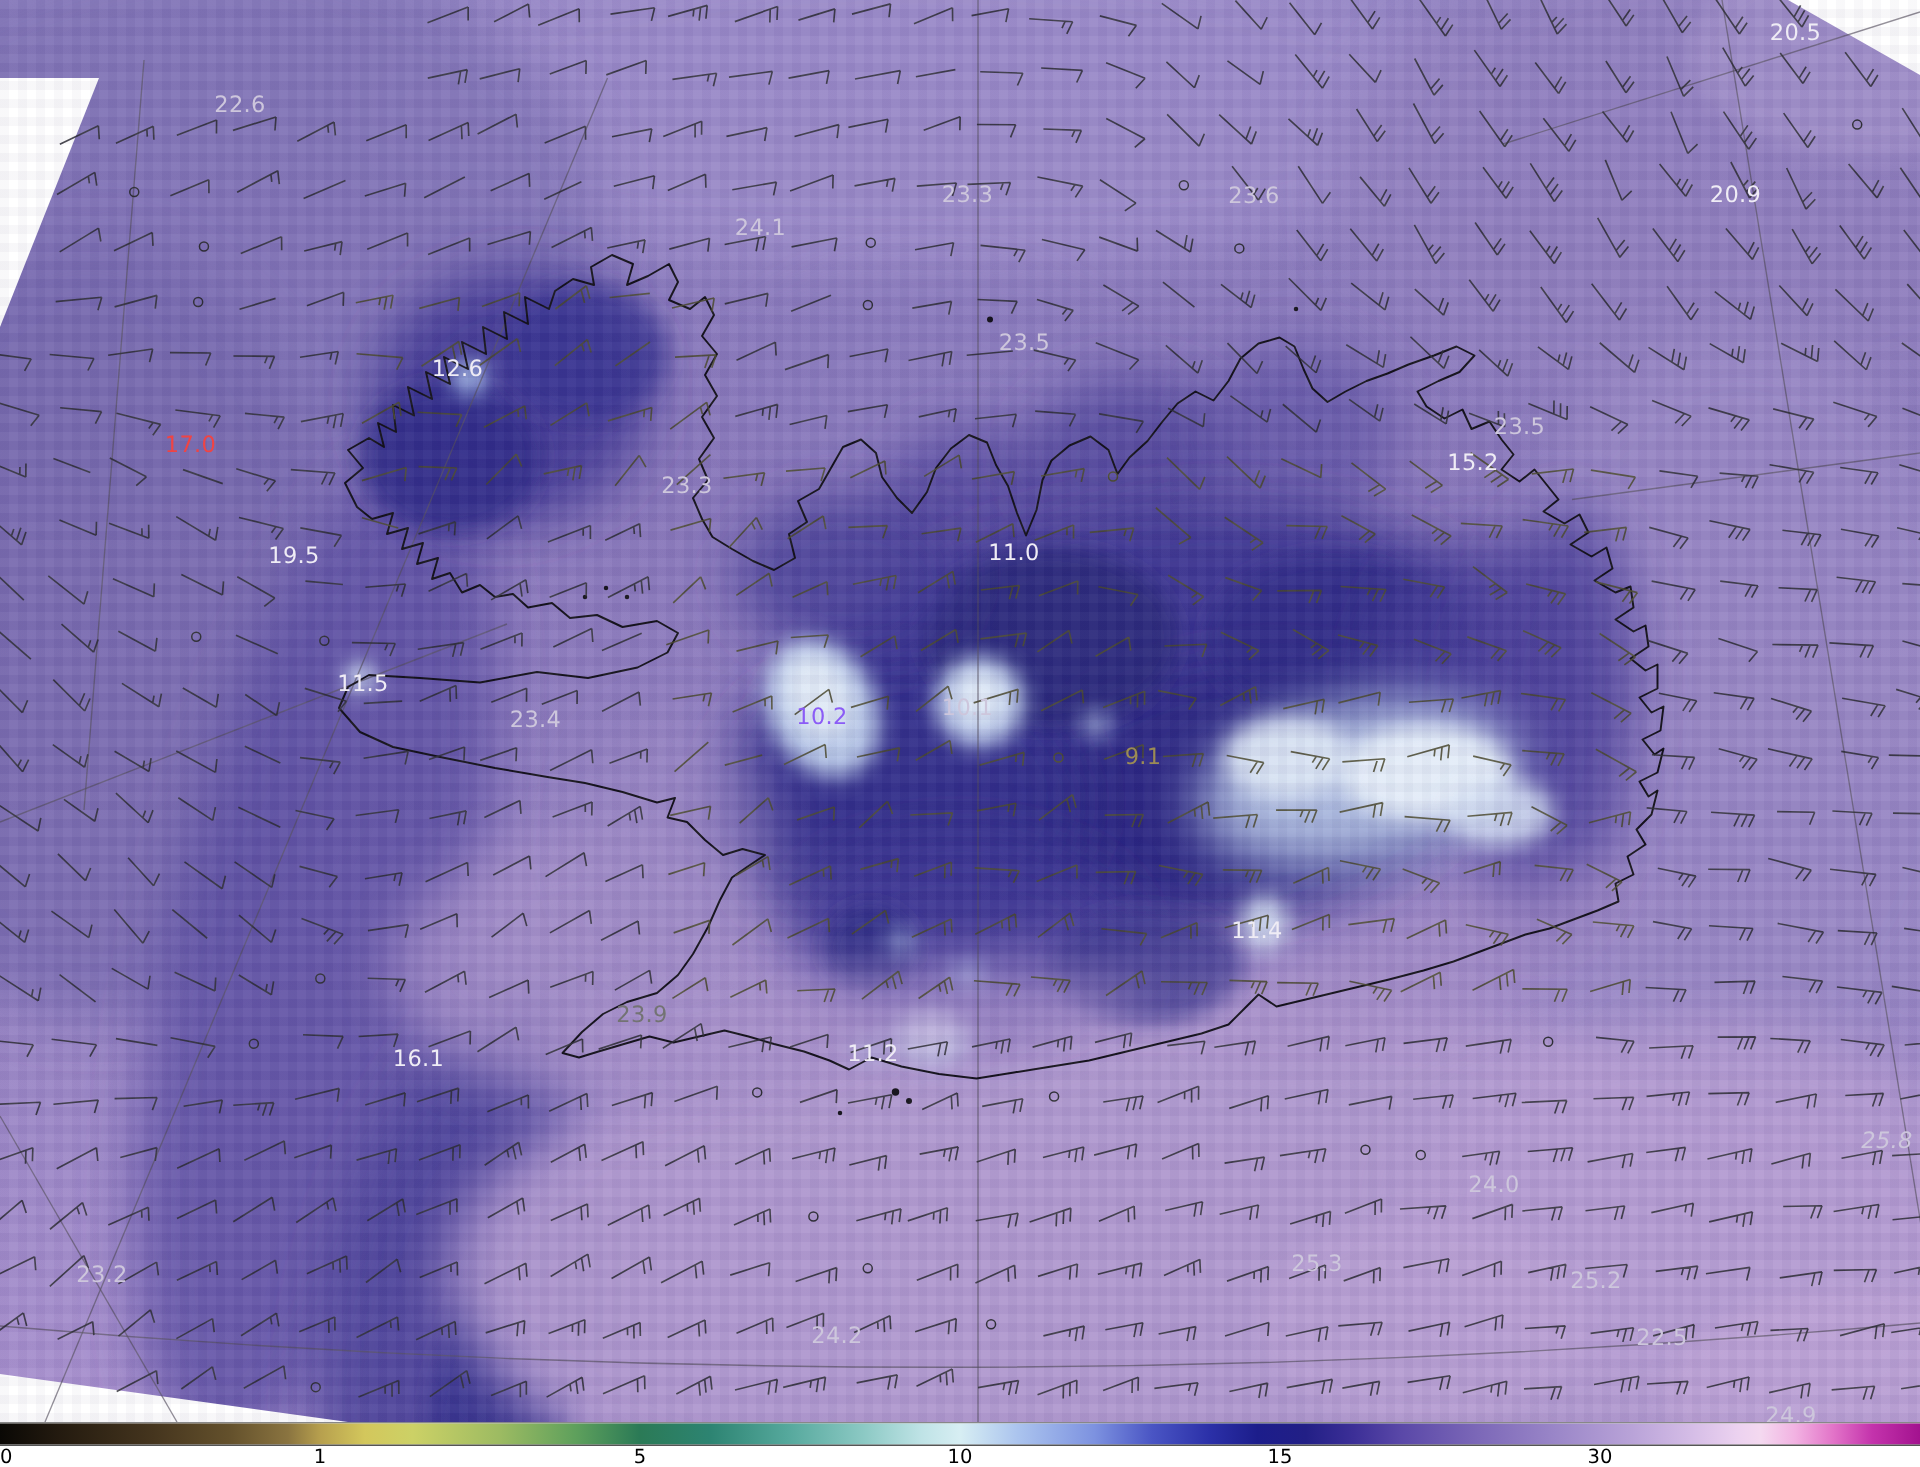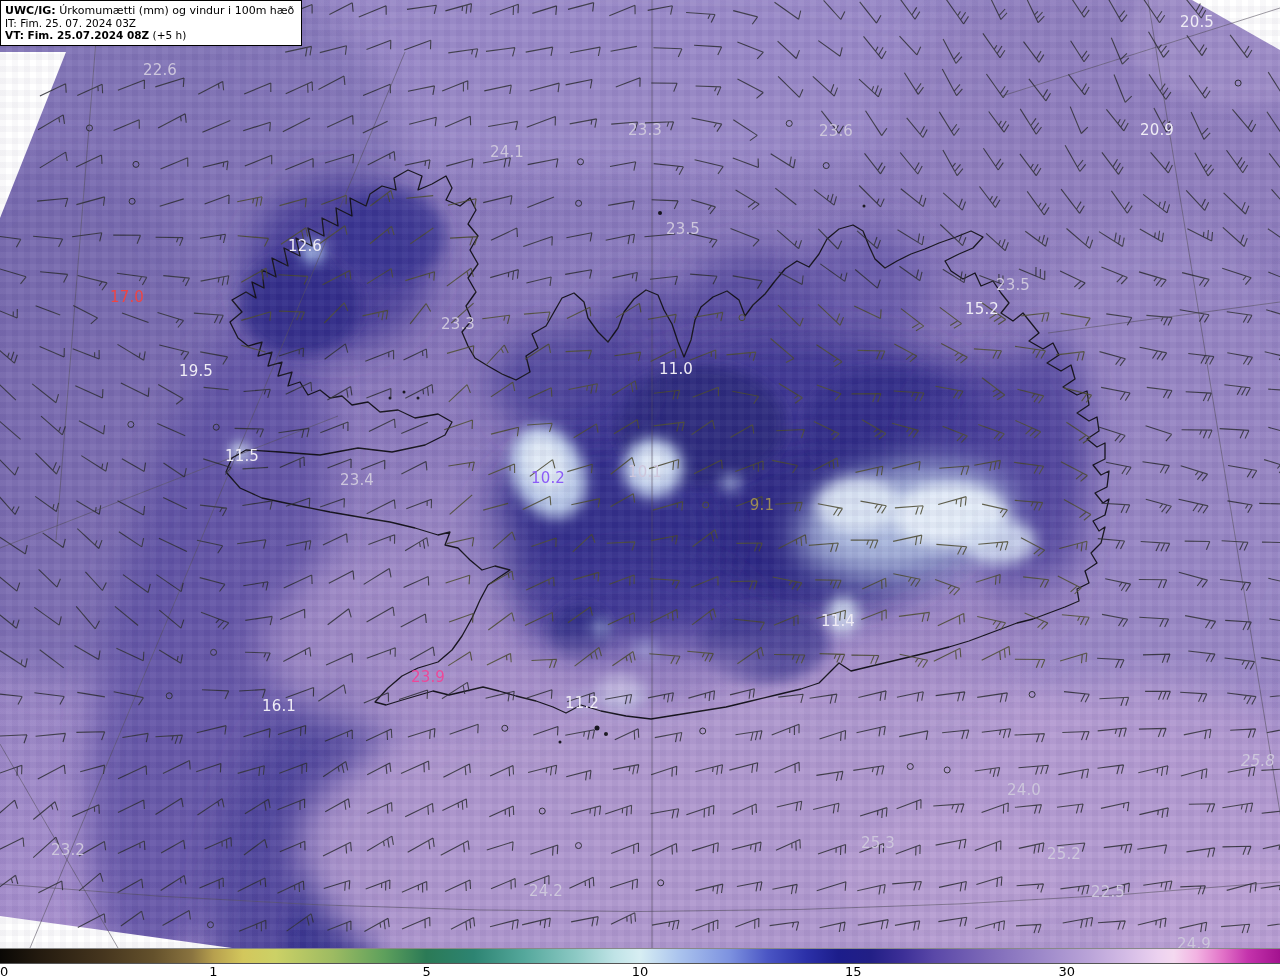--- a/index.html
+++ b/index.html
@@ -931,37 +931,32 @@
       <div class="vlabel" style="left: 458px; top: 324px; color: rgb(205, 198, 220);">23.3</div>
       <div class="vlabel" style="left: 196px; top: 371px; color: rgb(239, 236, 245);">19.5</div>
       <div class="vlabel" style="left: 676px; top: 369px; color: rgb(239, 236, 245);">11.0</div>
       <div class="vlabel" style="left: 242px; top: 456px; color: rgb(239, 236, 245); text-align: center;">11.5</div>
       <div class="vlabel" style="left: 357px; top: 480px; color: rgb(205, 198, 220);">23.4</div>
       <div class="vlabel" style="left: 548px; top: 478px; color: #8b5cf6;">10.2</div>
       <div class="vlabel" style="left: 645px; top: 472px; color: rgb(205, 198, 220);">10.1</div>
       <div class="vlabel" style="left: 762px; top: 505px; color: rgb(155, 139, 85);">9.1</div>
       <div class="vlabel" style="left: 838px; top: 621px; color: rgb(239, 236, 245);">11.4</div>
       <div class="vlabel" style="left: 279px; top: 706px; color: rgb(239, 236, 245);">16.1</div>
-      <div class="vlabel" style="left: 428px; top: 677px; color: #ec4899;">23.9</div>
+      <div class="vlabel" style="left: 428px; top: 677px; color: #737373;">23.9</div>
       <div class="vlabel" style="left: 582px; top: 703px; color: rgb(239, 236, 245);">11.2</div>
-      <div class="vlabel" style="left: 996px; top: 790px; color: rgb(205, 198, 220); margin-left: 28px;">24.0</div>
+      <div class="vlabel" style="left: 996px; top: 790px; color: rgb(205, 198, 220);">24.0</div>
       <div class="vlabel" style="left: 878px; top: 843px; color: rgb(205, 198, 220);">25.3</div>
       <div class="vlabel" style="left: 1064px; top: 854px; color: rgb(205, 198, 220);">25.2</div>
       <div class="vlabel" style="left: 68px; top: 850px; color: rgb(205, 198, 220);">23.2</div>
       <div class="vlabel" style="left: 1108px; top: 892px; color: rgb(205, 198, 220);">22.5</div>
-      <div class="vlabel" style="left: 546px; top: 891px; color: rgb(205, 198, 220);">24.2</div>
+      <div class="vlabel" style="left: 558px; top: 891px; color: rgb(205, 198, 220);">24.2</div>
       <div class="vlabel" style="left: 1258px; top: 761px; color: rgb(205, 198, 220); font-style: italic;">25.8</div>
       <div class="vlabel" style="left: 1194px; top: 944px; color: rgb(205, 198, 220);">24.9</div>
     </div>
 
-  <div id="title-box">
-    <div class="l1"><b>UWC/IG:</b><span> Úrkomumætti (mm) og vindur i 100m hæð</span></div>
-    <div class="l2">IT: Fim. 25. 07. 2024 03Z</div>
-    <div class="l3"><b>VT: Fim. 25.07.2024 08Z</b><span> (+5 h)</span></div>
-  </div>
 
   <div id="colorbar">
     <div id="cb-strip" style="background: linear-gradient(to right, rgb(10, 8, 5) 0%, rgb(35, 26, 15) 3%, rgb(69, 53, 30) 8%, rgb(100, 81, 44) 12%, rgb(138, 116, 64) 15%, rgb(183, 160, 78) 16.7%, rgb(211, 199, 92) 19%, rgb(204, 209, 102) 21.5%, rgb(157, 187, 98) 26%, rgb(94, 160, 92) 30%, rgb(43, 122, 86) 33.3%, rgb(45, 132, 114) 37%, rgb(85, 168, 156) 41%, rgb(140, 201, 196) 45%, rgb(191, 227, 230) 48%, rgb(215, 238, 243) 50%, rgb(171, 196, 238) 53%, rgb(125, 146, 224) 57%, rgb(74, 85, 196) 60%, rgb(43, 48, 168) 63%, rgb(28, 29, 139) 65.5%, rgb(34, 31, 134) 68%, rgb(60, 47, 151) 70.5%, rgb(90, 72, 168) 73%, rgb(124, 104, 184) 77%, rgb(154, 134, 200) 81%, rgb(185, 163, 216) 85%, rgb(212, 188, 230) 88%, rgb(236, 210, 240) 90.5%, rgb(244, 217, 240) 91.7%, rgb(242, 178, 226) 93.5%, rgb(226, 115, 200) 95.5%, rgb(196, 51, 172) 97.5%, rgb(163, 18, 143) 100%);"></div>
     <div id="cb-ticks">
         <span class="cb-tick first" style="left: 0%;">0</span>
         <span class="cb-tick" style="left: 16.667%;">1</span>
         <span class="cb-tick" style="left: 33.333%;">5</span>
         <span class="cb-tick" style="left: 50%;">10</span>
         <span class="cb-tick" style="left: 66.667%;">15</span>
         <span class="cb-tick" style="left: 83.333%;">30</span>

